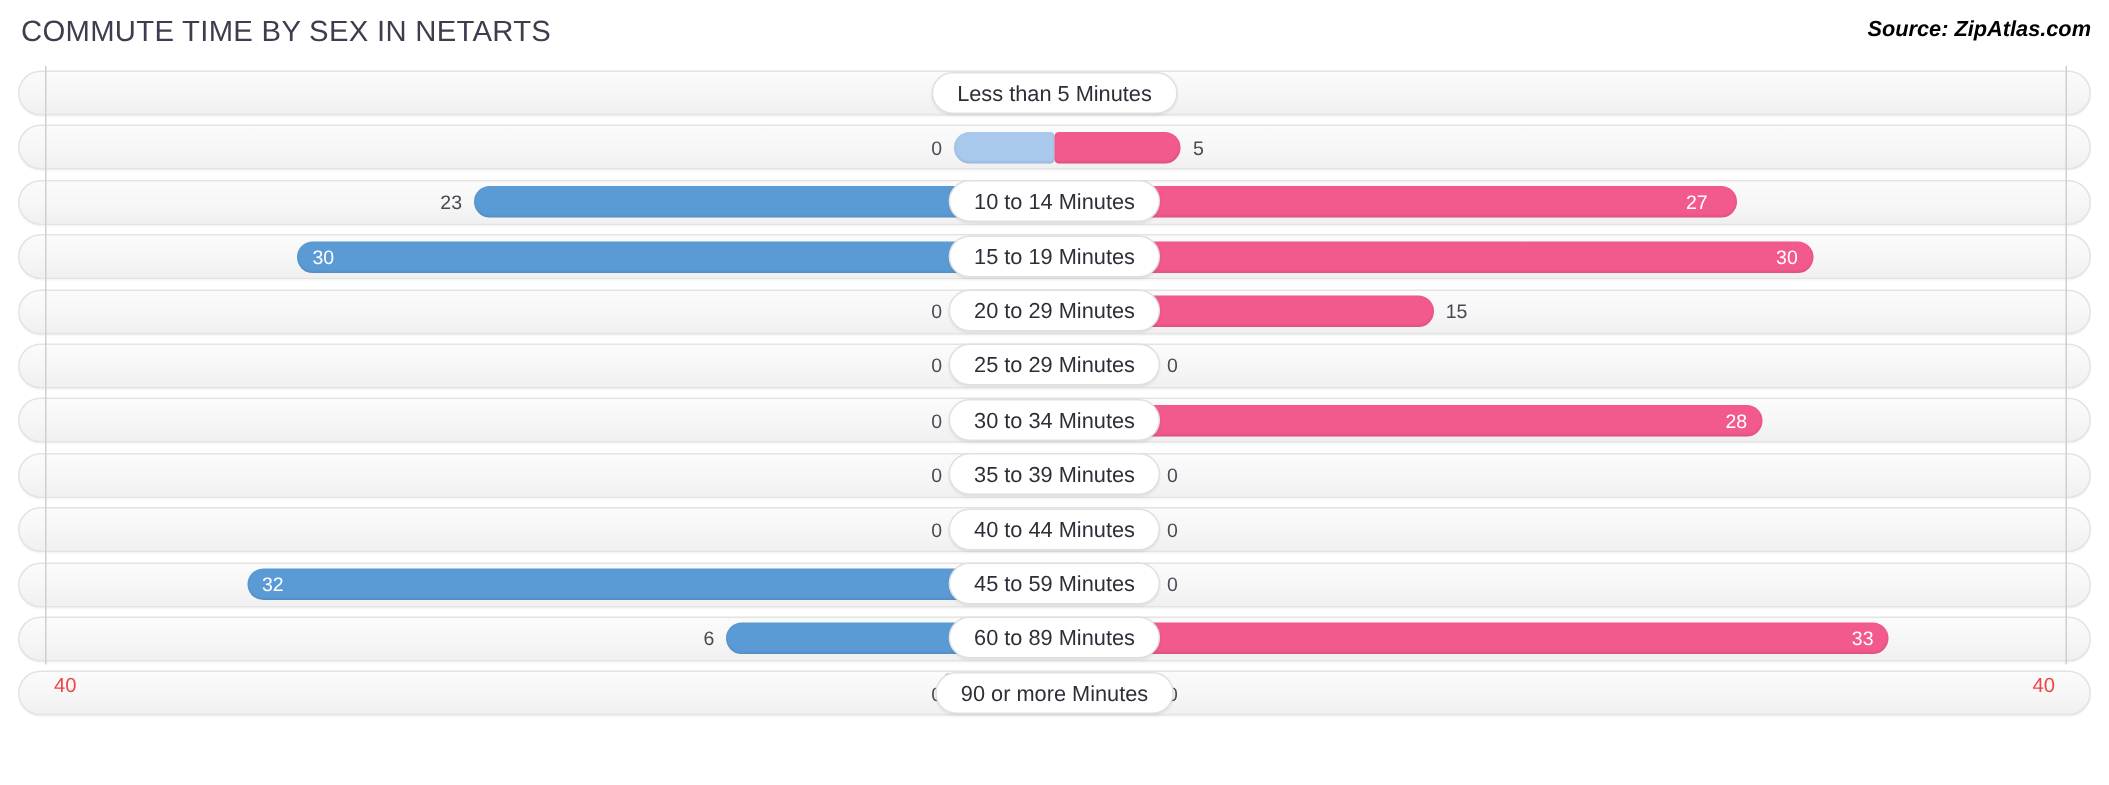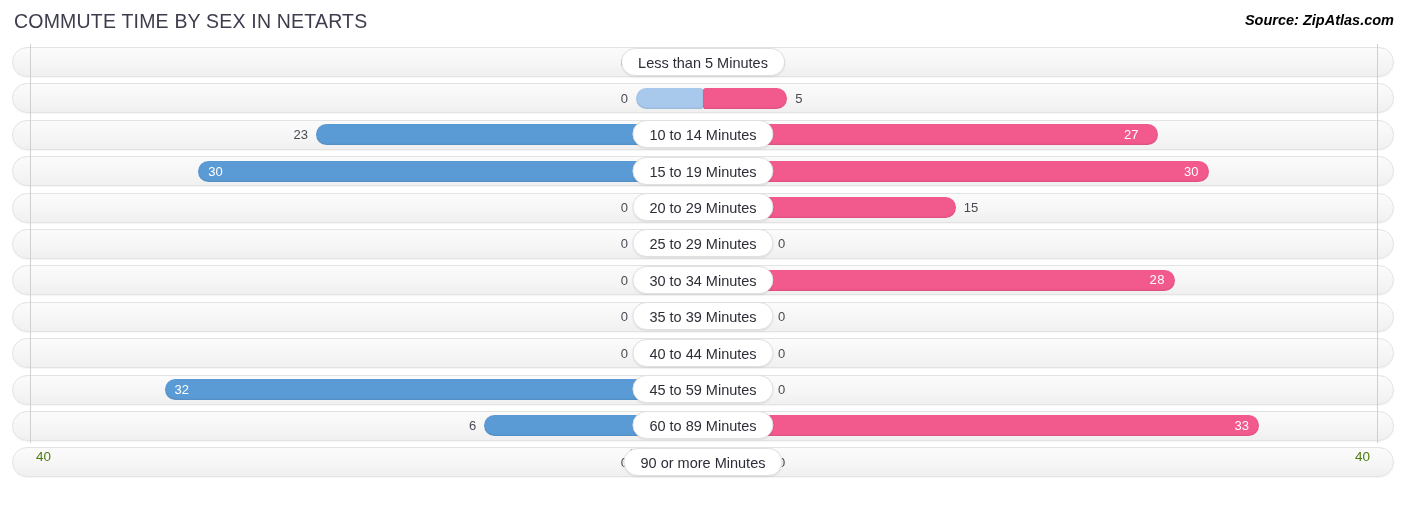--- a/index.html
+++ b/index.html
@@ -158,21 +158,21 @@
     position: absolute;
     left: 0;
     right: 0;
     top: 399px;
     height: 38px;
   }
   .axis-label {
     position: absolute;
     top: 6px;
     font-size: 13.5px;
-    color: #4d7c0f;
+    color: #ef4444;
   }
   .axis-label.left  { left: 36px; }
   .axis-label.right { right: 36px; }
 
   .legend {
     position: absolute;
     left: 0;
     right: 0;
     top: 404px;
     display: flex;
@@ -267,21 +267,21 @@
             <div class="bar-value female-out" style="left: 778px; width: 44px;">0</div>
             <div class="center-pill" style="left: 703px;">25 to 29 Minutes</div>
           </div>
         </div>
         <div class="row">
           <div class="row-track"></div>
           <div class="bars">
             <div class="bar bar-male" style="left: 636px; width: 67px; background: rgb(168, 200, 236);"></div>
             <div class="bar-value male-out" style="left: 584px; width: 44px;">0</div>
             <div class="bar bar-female" style="left: 703px; width: 471.8px; background: rgb(242, 89, 141);"></div>
-            <div class="bar-value inside" style="left: 1140.8px; width: 24px; text-align: right; font-family: Liberation Mono, monospace;">28</div>
+            <div class="bar-value inside" style="left: 1140.8px; width: 24px; text-align: right;">28</div>
             <div class="center-pill" style="left: 703px;">30 to 34 Minutes</div>
           </div>
         </div>
         <div class="row">
           <div class="row-track"></div>
           <div class="bars">
             <div class="bar bar-male" style="left: 636px; width: 67px; background: rgb(168, 200, 236);"></div>
             <div class="bar-value male-out" style="left: 584px; width: 44px;">0</div>
             <div class="bar bar-female" style="left: 703px; width: 67px; background: rgb(247, 168, 196);"></div>
             <div class="bar-value female-out" style="left: 778px; width: 44px;">0</div>

